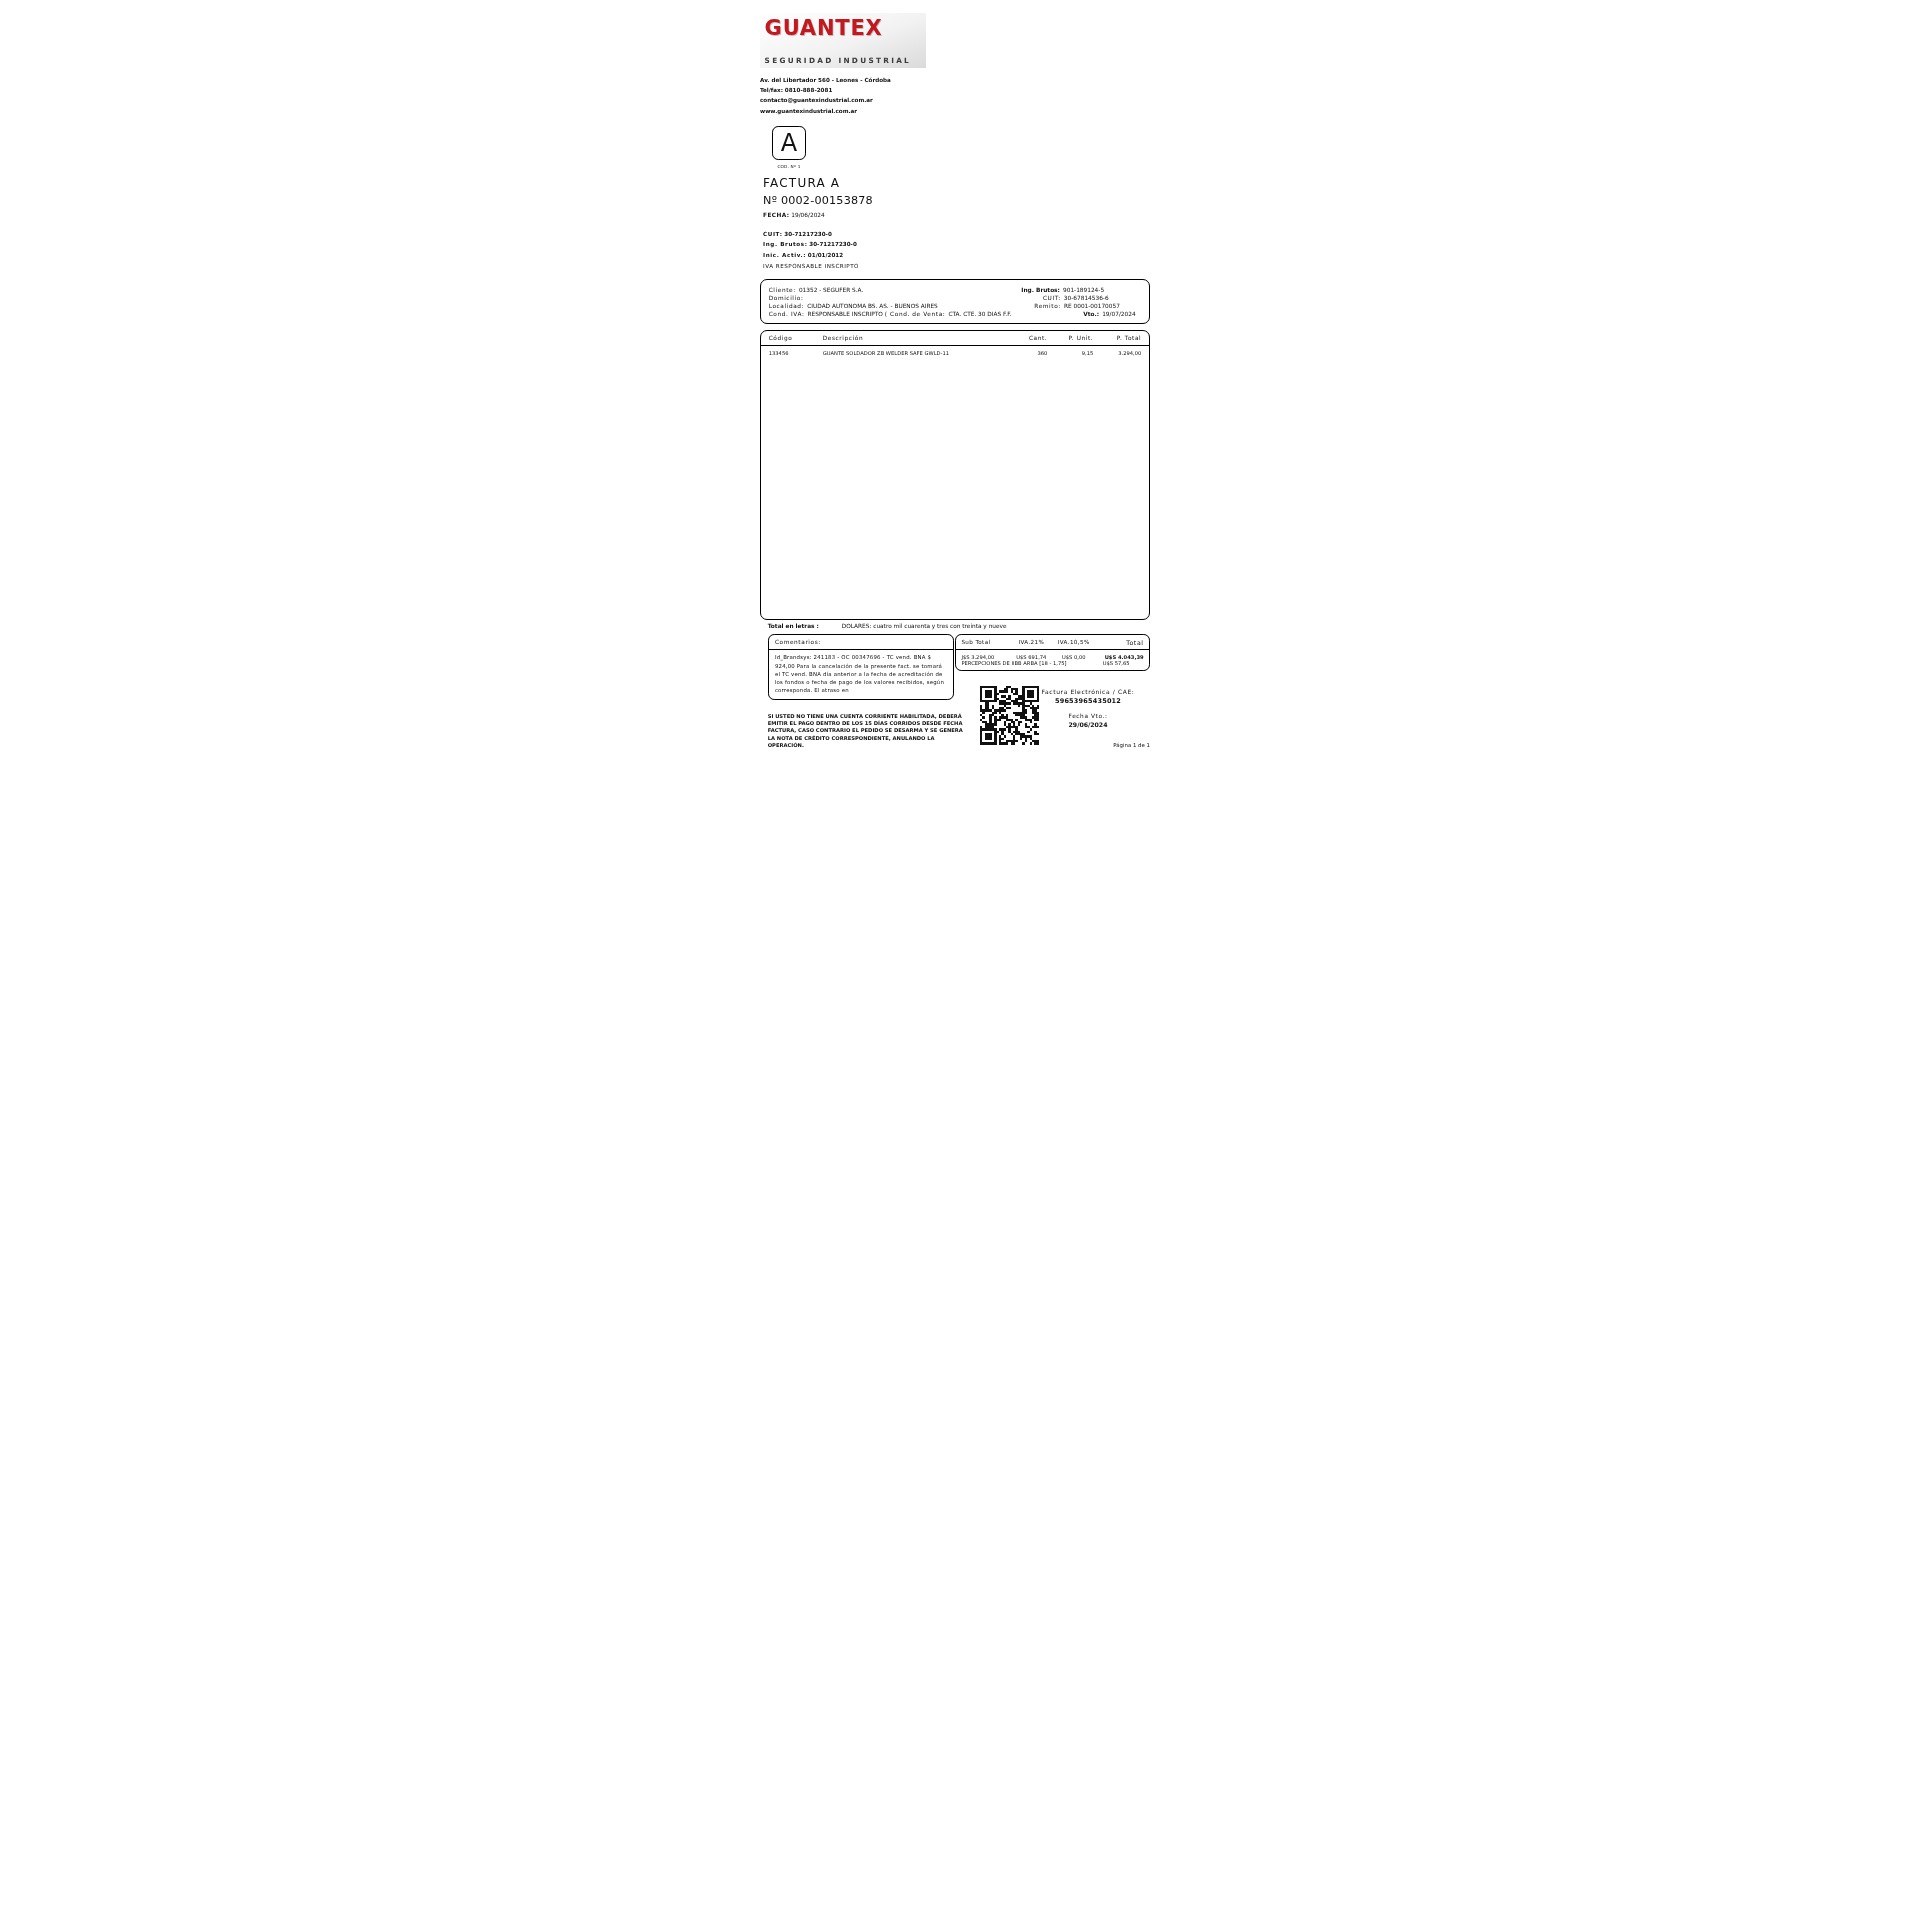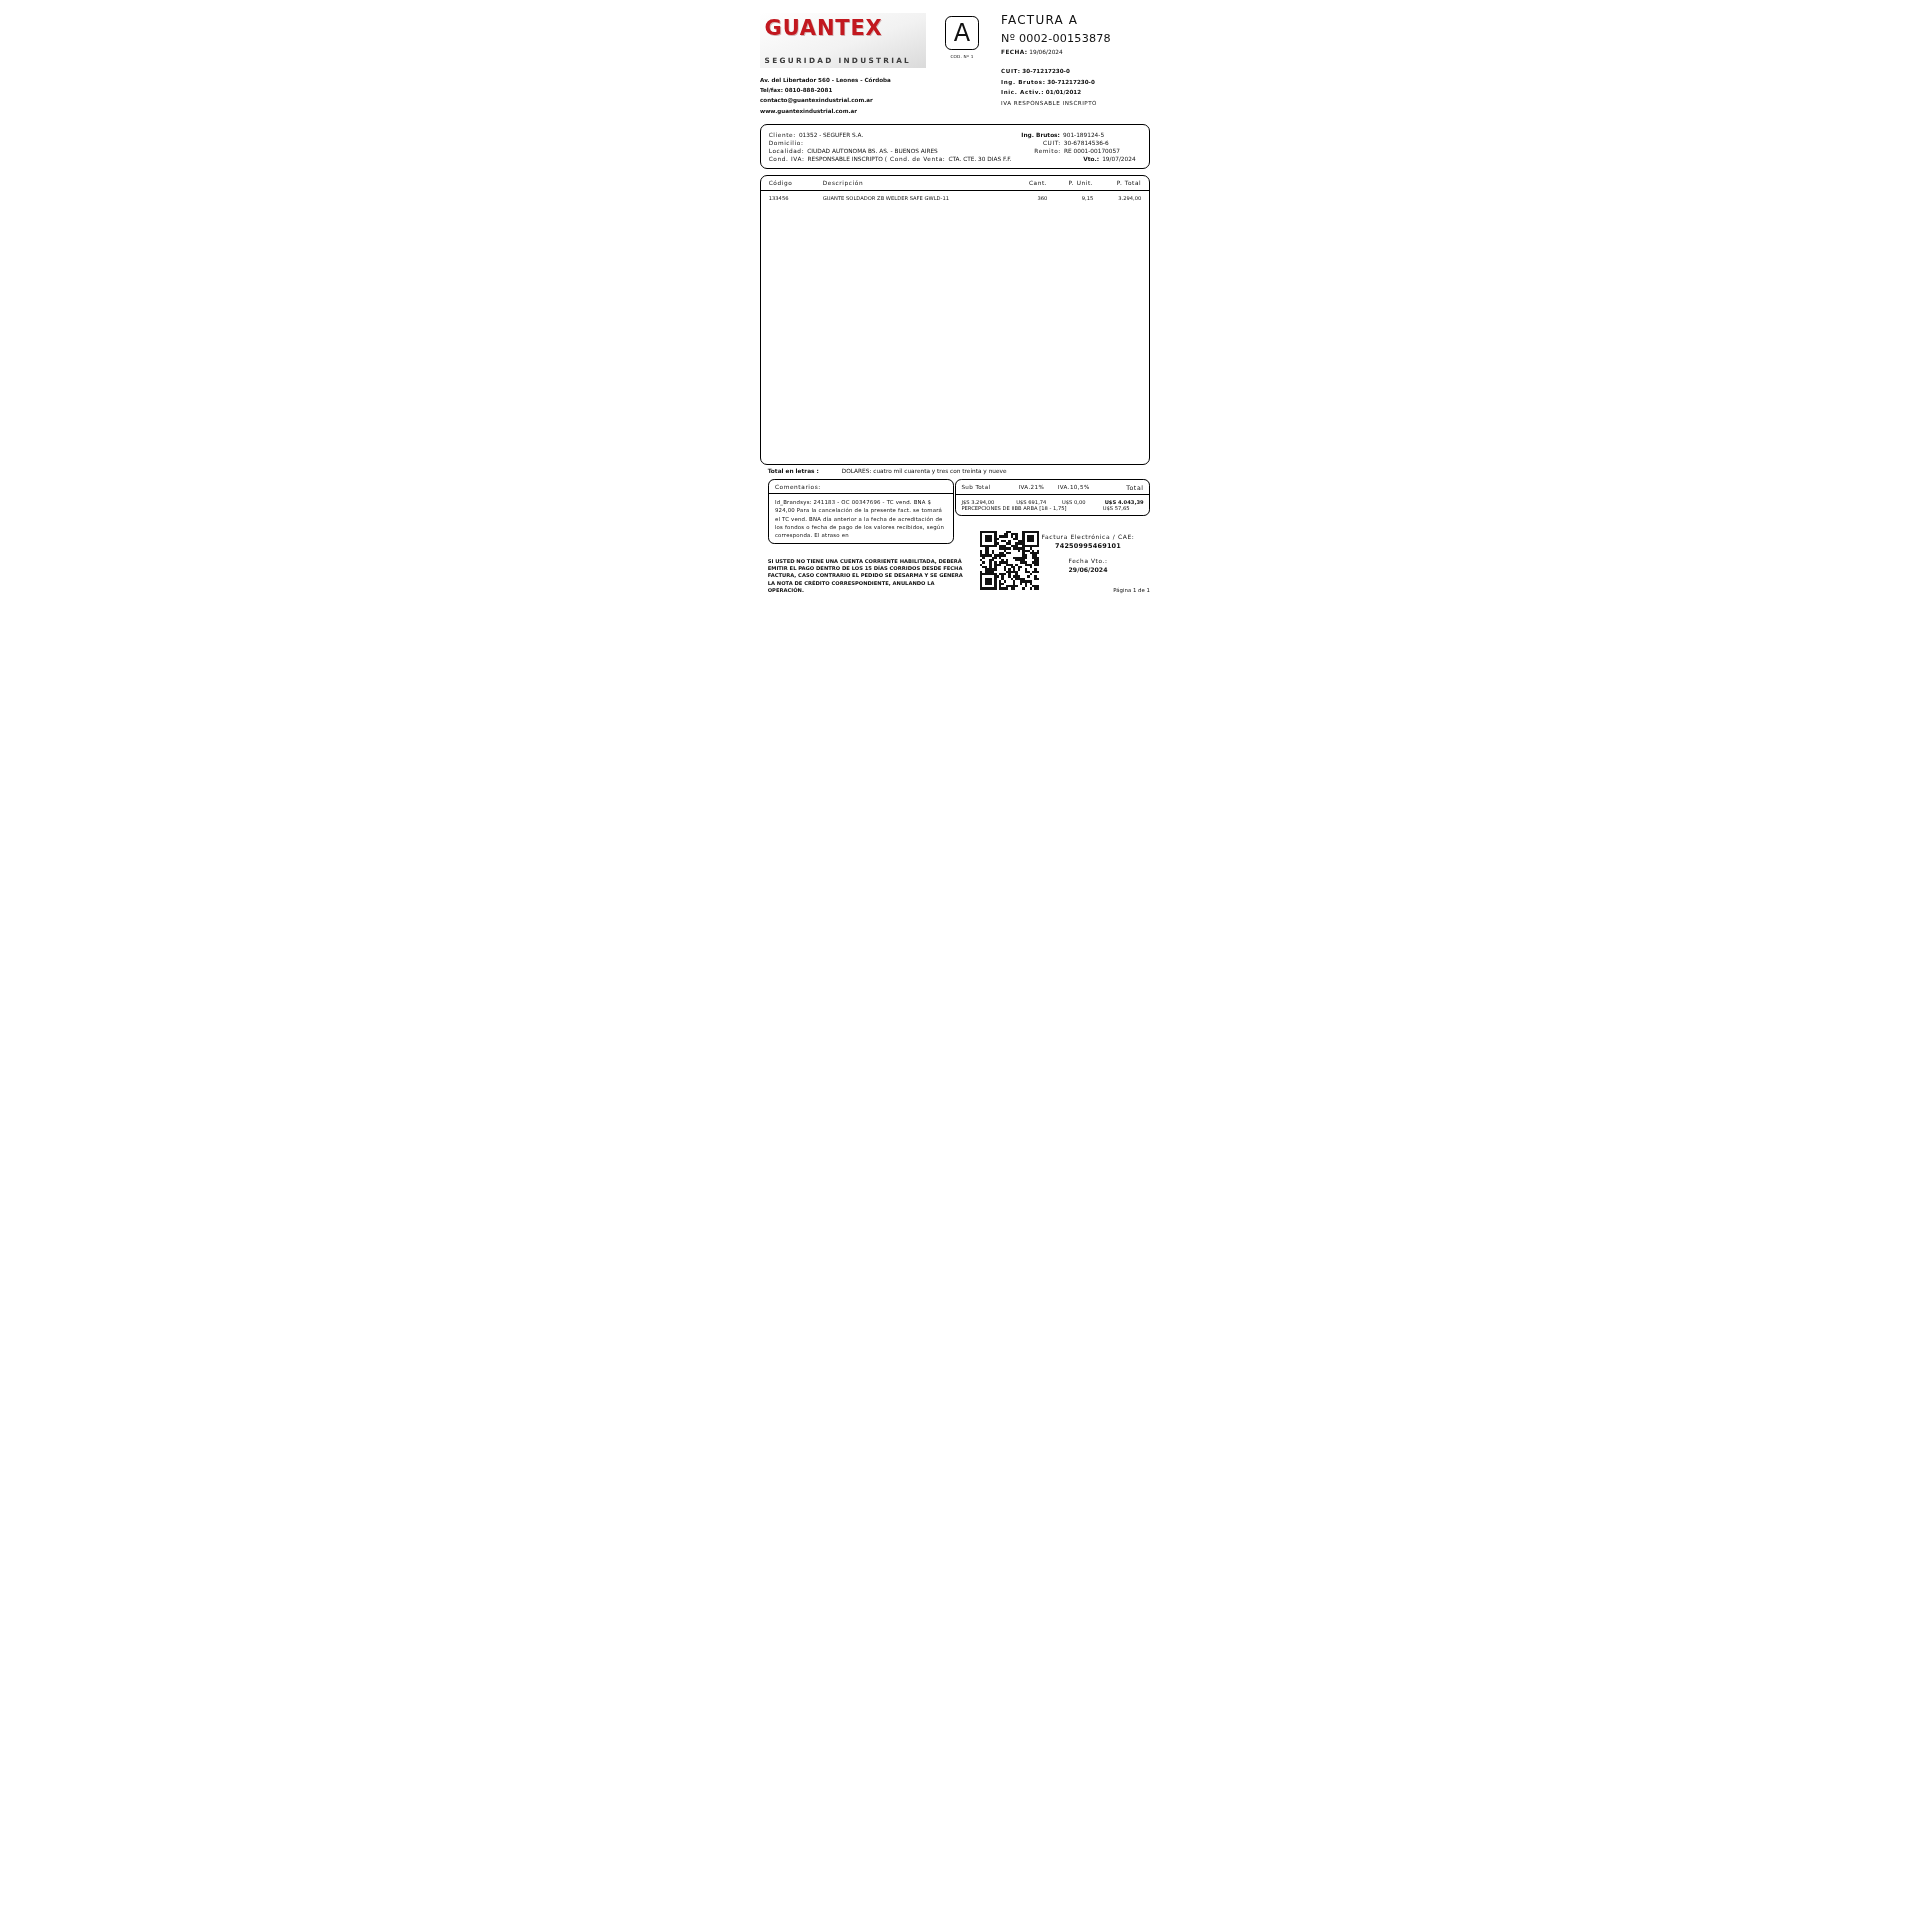--- a/index.html
+++ b/index.html
@@ -11,21 +11,21 @@
   .page {
     width: 424px;
     min-height: 613px;
     margin: 0 auto;
     background: #fff;
     padding: 13px 17px 5.4px;
     position: relative;
   }
 
   
-  .top { display: flex; gap: 7px; }
+  .top { display: flex; gap: 7px; flex-direction: column; }
   .col-left  { width: 166px; }
   .col-center{ width: 58px; display: flex; flex-direction: column; align-items: center; padding-top: 3.1px; }
   .col-right { flex: 1; padding-left: 3.1px; }
 
   .logo-block {
     padding: 4.6px 4.6px 3.9px;
     background: linear-gradient(160deg, #ffffff 0%, #f2f2f2 55%, #dadada 100%);
   }
   .logo-text {
     font-size: 21px; font-weight: bold; line-height: 1;
@@ -899,21 +899,21 @@
           <i></i>
           <i class="d"></i>
           <i></i>
           <i class="d"></i>
           <i class="d"></i>
         </div>
     </div>
 
     <div class="cae">
       <div class="cae-label">Factura Electrónica / CAE:</div>
-      <div class="cae-value">74250995469101</div>
+      <div class="cae-value">59653965435012</div>
       <div class="fv-label">Fecha Vto.:</div>
       <div class="fv-value">29/06/2024</div>
     </div>
 
     <div class="page-num">Página 1 de 1</div>
   </div>
 
 </div>
 
 

